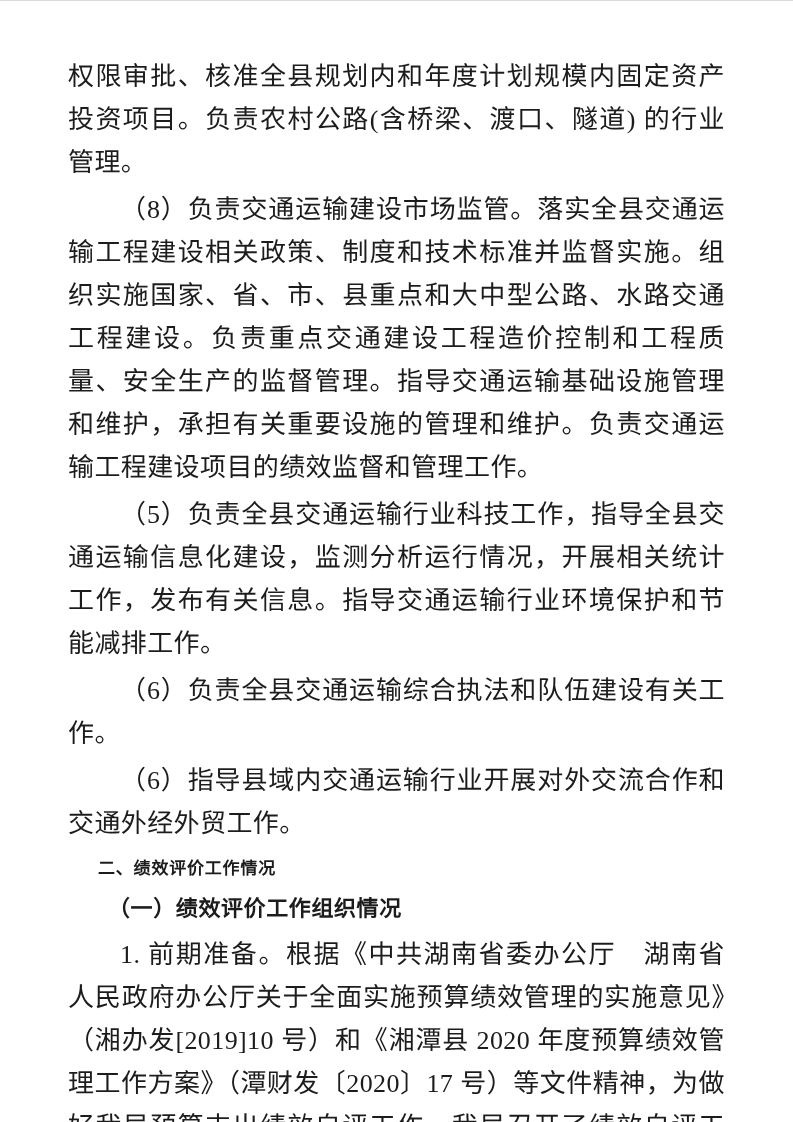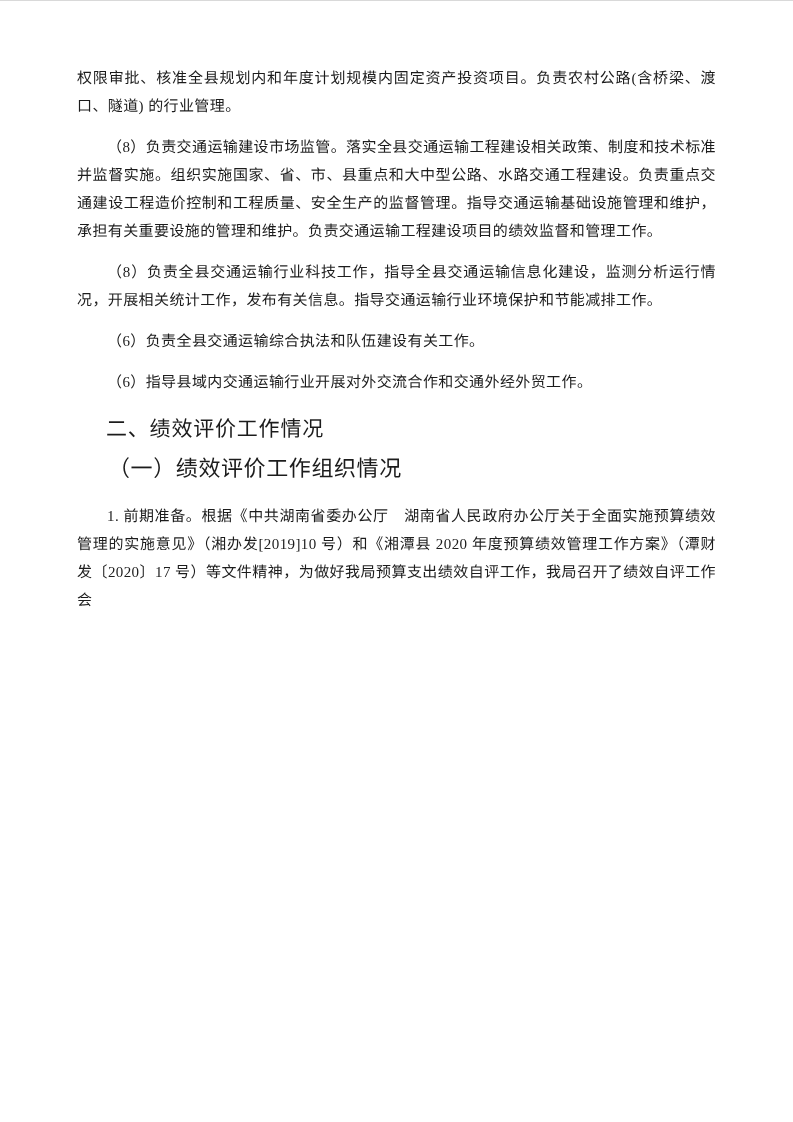--- a/index.html
+++ b/index.html
@@ -20,64 +20,64 @@
     overflow: hidden;
     font-family: "Liberation Serif", "DejaVu Serif", serif;
   }
   .content {
     position: absolute;
     top: 50px;
     left: 64px;
     right: 64px;
   }
   .para {
-    margin: 13px;
-    font-size: 15px;
-    line-height: 28px;
+    margin: 4px;
+    font-size: 26px;
+    line-height: 43px;
     letter-spacing: 0.4px;
     text-align: justify;
     word-break: break-all;
   }
   .para.indent {
     text-indent: 2em;
   }
   .heading-2 {
     margin: 0;
-    font-size: 21px;
+    font-size: 17px;
     line-height: 40px;
     letter-spacing: 0.8px;
     text-indent: 2em;
     font-family: "Liberation Sans", "DejaVu Sans", sans-serif;
-    font-weight: 400;
+    font-weight: 700;
   }
   .heading-3 {
     margin: 0;
     font-size: 22px;
     line-height: 40px;
     letter-spacing: 0.6px;
     text-indent: 2em;
     font-family: "Liberation Serif", "DejaVu Serif", serif;
-    font-weight: 400;
+    font-weight: 700;
   }
   .lead-bold {
     font-weight: 400;
   }
 </style>
 </head>
 <body>
 
 <div class="page">
   <main class="content">
 
     <p class="para">权限审批、核准全县规划内和年度计划规模内固定资产投资项目。负责农村公路(含桥梁、渡口、隧道) 的行业管理。</p>
 
     <p class="para indent">（8）负责交通运输建设市场监管。落实全县交通运输工程建设相关政策、制度和技术标准并监督实施。组织实施国家、省、市、县重点和大中型公路、水路交通工程建设。负责重点交通建设工程造价控制和工程质量、安全生产的监督管理。指导交通运输基础设施管理和维护，承担有关重要设施的管理和维护。负责交通运输工程建设项目的绩效监督和管理工作。</p>
 
 
-    <p class="para indent">（8）负责全县交通运输行业科技工作，指导全县交通运输信息化建设，监测分析运行情况，开展相关统计工作，发布有关信息。指导交通运输行业环境保护和节能减排工作。</p>
+    <p class="para indent">（5）负责全县交通运输行业科技工作，指导全县交通运输信息化建设，监测分析运行情况，开展相关统计工作，发布有关信息。指导交通运输行业环境保护和节能减排工作。</p>
 
     <p class="para indent">（6）负责全县交通运输综合执法和队伍建设有关工作。</p>
 
     <p class="para indent">（6）指导县域内交通运输行业开展对外交流合作和交通外经外贸工作。</p>
 
 
     <h2 class="heading-2">二、绩效评价工作情况</h2>
 
     <h3 class="heading-3">（一）绩效评价工作组织情况</h3>
 

